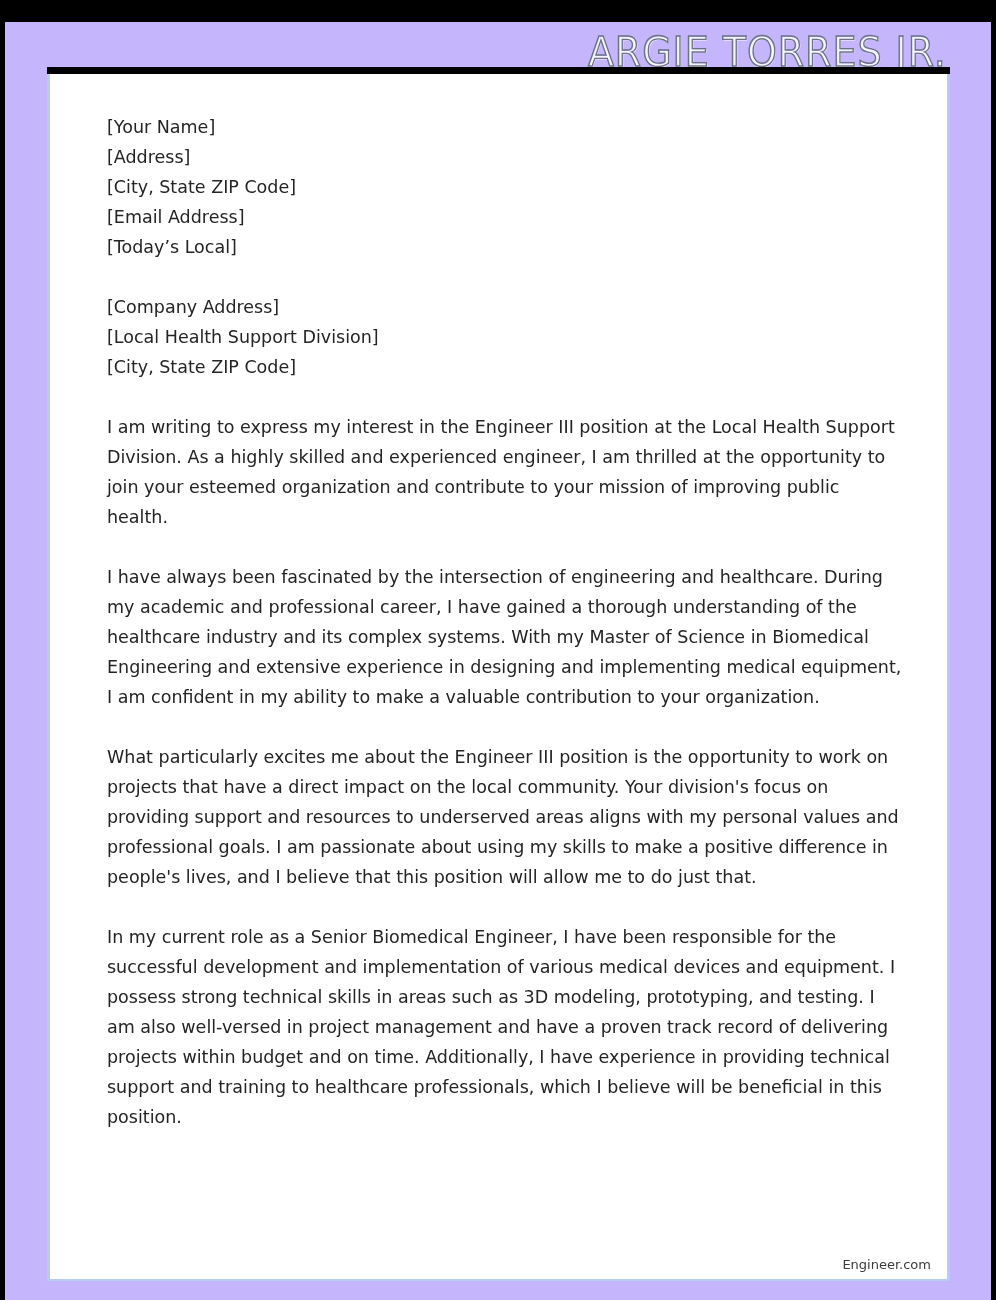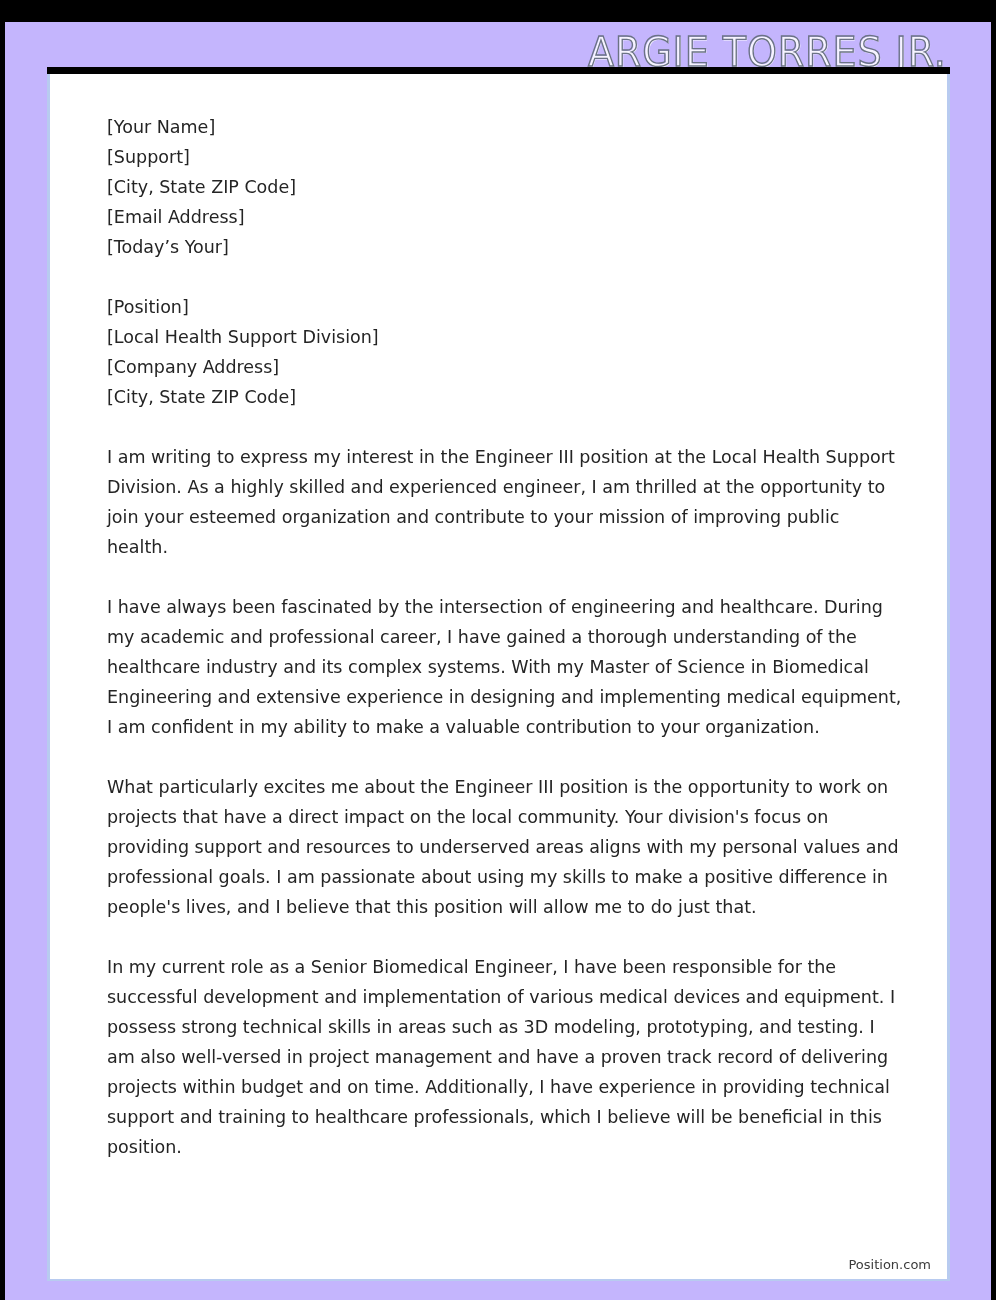--- a/index.html
+++ b/index.html
@@ -116,37 +116,36 @@
     <div class="banner-title">ARGIE TORRES JR.</div>
   </div>
 
   <div class="black-bar"></div>
 
   <div class="page">
     <div class="letter">
 
       <p>
         <span class="addr-line">[Your Name]</span>
-        <span class="addr-line">[Support]</span>
+        <span class="addr-line">[Address]</span>
         <span class="addr-line">[City, State ZIP Code]</span>
         <span class="addr-line">[Email Address]</span>
-        <span class="addr-line">[Today’s Your]</span>
+        <span class="addr-line">[Today’s Local]</span>
       </p>
 
       <p>
-        <span class="addr-line">[Position]</span>
+        <span class="addr-line">[Company Address]</span>
         <span class="addr-line">[Local Health Support Division]</span>
-        <span class="addr-line">[Company Address]</span>
         <span class="addr-line">[City, State ZIP Code]</span>
       </p>
 
 
       <p>I am writing to express my interest in the Engineer III position at the Local Health Support Division. As a highly skilled and experienced engineer, I am thrilled at the opportunity to join your esteemed organization and contribute to your mission of improving public health.</p>
       <p>I have always been fascinated by the intersection of engineering and healthcare. During my academic and professional career, I have gained a thorough understanding of the healthcare industry and its complex systems. With my Master of Science in Biomedical Engineering and extensive experience in designing and implementing medical equipment, I am confident in my ability to make a valuable contribution to your organization.</p>
       <p>What particularly excites me about the Engineer III position is the opportunity to work on projects that have a direct impact on the local community. Your division's focus on providing support and resources to underserved areas aligns with my personal values and professional goals. I am passionate about using my skills to make a positive difference in people's lives, and I believe that this position will allow me to do just that.</p>
       <p>In my current role as a Senior Biomedical Engineer, I have been responsible for the successful development and implementation of various medical devices and equipment. I possess strong technical skills in areas such as 3D modeling, prototyping, and testing. I am also well-versed in project management and have a proven track record of delivering projects within budget and on time. Additionally, I have experience in providing technical support and training to healthcare professionals, which I believe will be beneficial in this position.</p>
 
     </div>
 
-    <div class="watermark">Position.com</div>
+    <div class="watermark">Engineer.com</div>
   </div>
 
 </div>
 
 </body></html>

